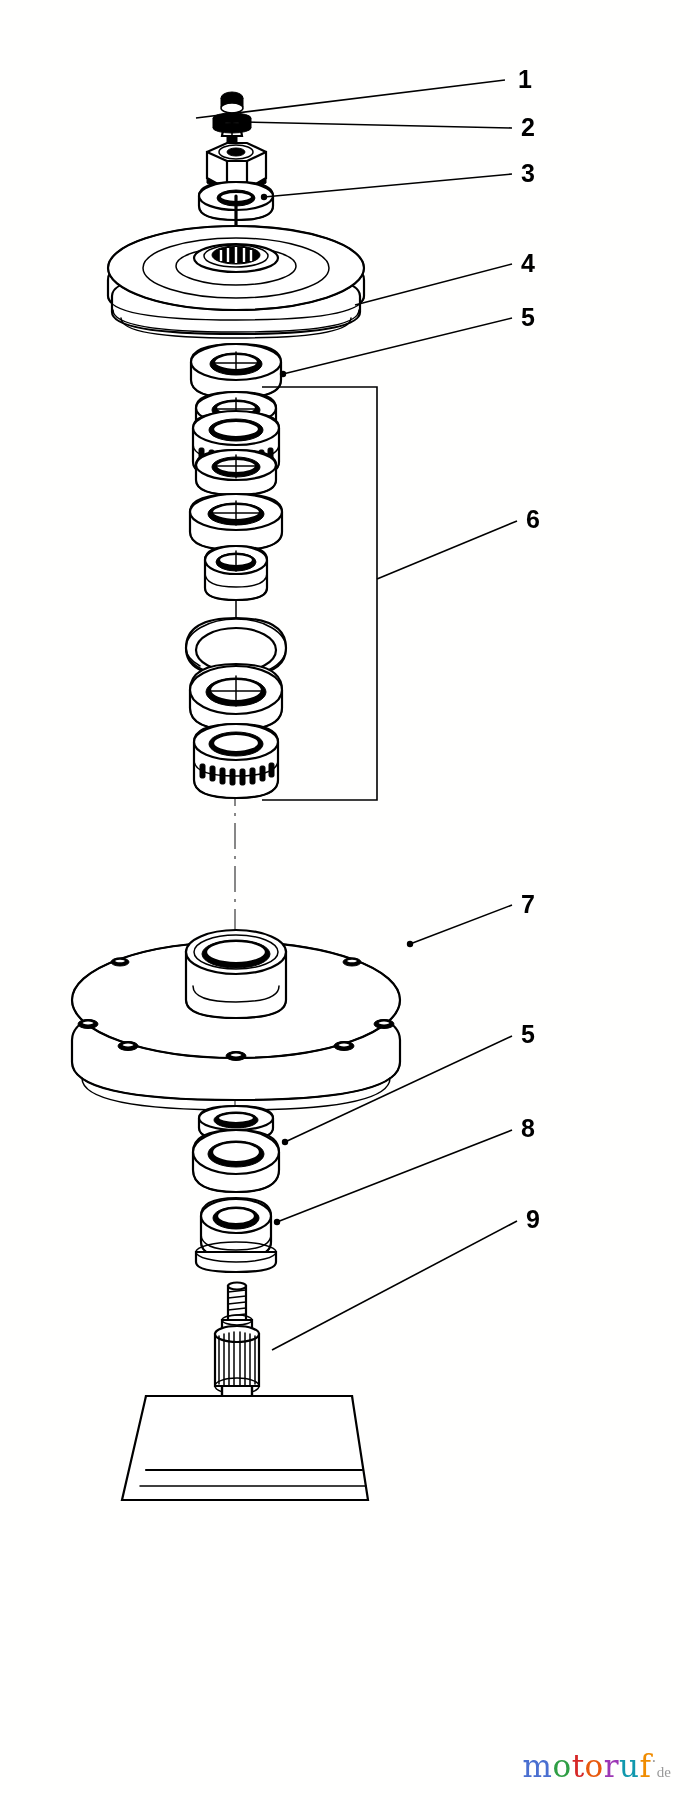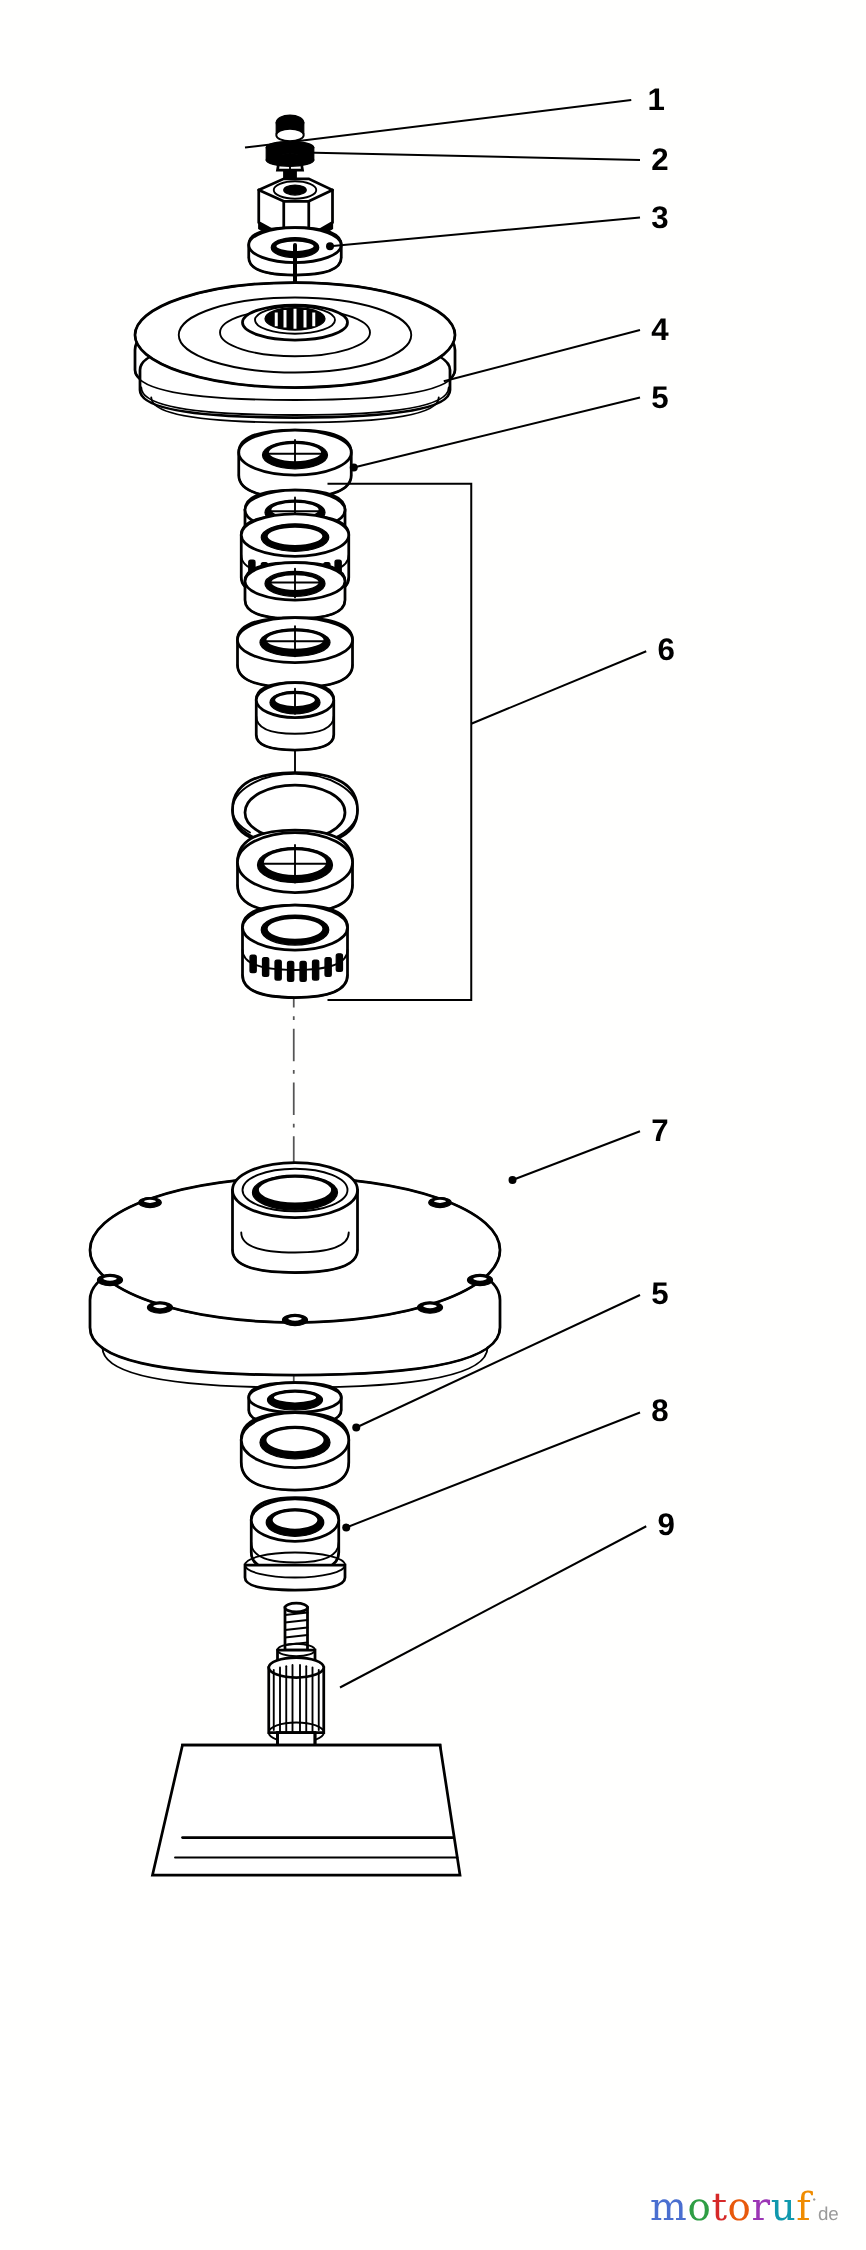--- a/index.html
+++ b/index.html
@@ -37,21 +37,21 @@
     font-family: "DejaVu Serif", serif;
     font-size: 31px;
     letter-spacing: 0.5px;
     white-space: nowrap;
     line-height: 1;
   }
   .wm span { display: inline-block; }
   .wm .sfx {
     font-size: 15px;
     color: #9a9a9a;
-    font-family: Liberation Sans, sans-serif;
+    font-family: Liberation Serif, serif;
     letter-spacing: 0;
   }
   .wm .dot { font-size: 15px; color: #9a9a9a; vertical-align: super;}
 </style>
 </head>
 <body>
 
 <div id="page">
 
   <svg id="diagram" viewBox="0 0 693 1800" xmlns="http://www.w3.org/2000/svg">

